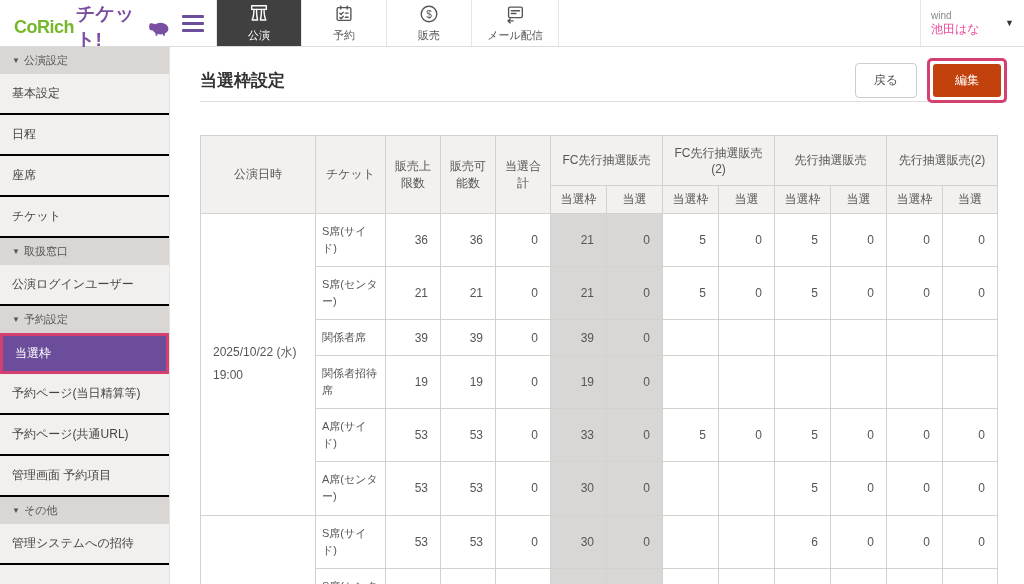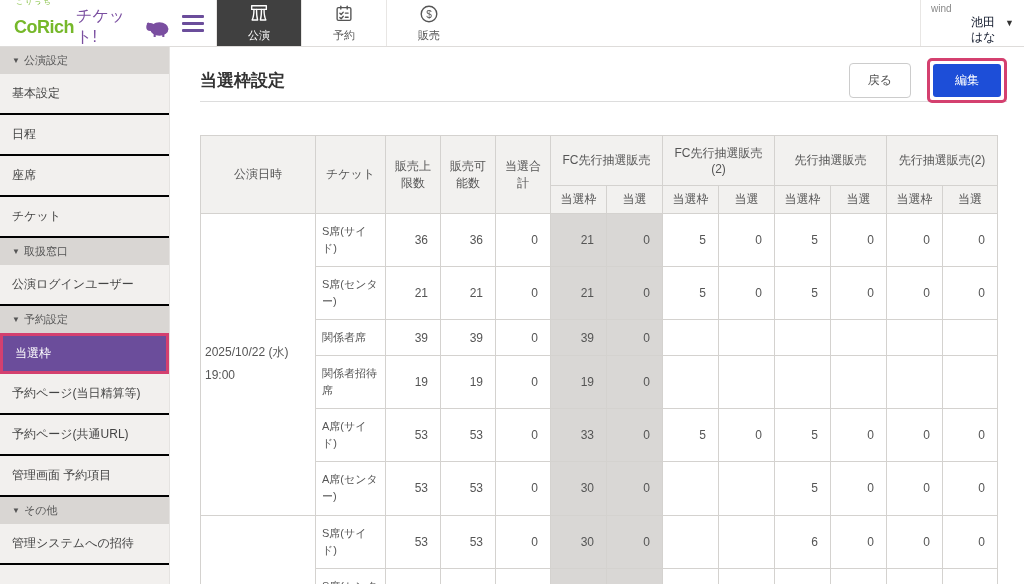--- a/index.html
+++ b/index.html
@@ -9,68 +9,68 @@
     font-family:"Liberation Sans","DejaVu Sans",sans-serif; color:#444;
   }
   
   .topbar { position:absolute; top:0; left:0; right:0; height:47px;
     background:#fff; border-bottom:1px solid #dedcda; display:flex; align-items:stretch; }
   .logo { width:170px; display:flex; align-items:center; padding-left:14px; cursor:pointer; }
   .logo-stack { display:flex; flex-direction:column; }
   .logo-ruby { font-size:7px; color:#76b82a; letter-spacing:2px; line-height:8px; margin-left:2px; }
   .logo-line { display:flex; align-items:center; gap:2px; }
   .logo-name { font-size:18px; font-weight:bold; color:#76b82a; letter-spacing:-0.5px; }
-  .logo-suffix { font-size:16px; font-weight:normal; color:#7a4ea0; }
+  .logo-suffix { font-size:19px; font-weight:bold; color:#7a4ea0; }
   .burger { width:46px; display:flex; flex-direction:column; justify-content:center; align-items:center; gap:4px; cursor:pointer; }
   .burger span { width:22px; height:3px; background:#6b4d9b; border-radius:1px; }
   .tab { width:85px; border-left:1px solid #e8e6e4; display:flex; flex-direction:column;
     align-items:center; justify-content:center; gap:3px; font-size:11px; color:#555; cursor:pointer; background:#fff; }
   .tab.wide { width:88px; border-right:1px solid #e8e6e4; }
   .tab svg { width:22px; height:22px; }
   .tab svg * { stroke:#555; fill:none; stroke-width:1.5; stroke-linecap:round; stroke-linejoin:round; }
   .tab svg text { stroke:none; fill:#555; }
   .tab.active { background:#404040; color:#fff; }
   .tab.active svg * { stroke:#fff; }
   .topbar .spacer { flex:1; }
   .user { width:104px; border-left:1px solid #e8e6e4; display:flex; align-items:center; padding:12px 10px; cursor:pointer; }
   .user-text { flex:1; }
   .user-org { font-size:10px; color:#888; line-height:13px; }
-  .user-name { font-size:12px; color:#0f172a; line-height:15px;margin-left:40px; }
+  .user-name { font-size:12px; color:#ec4899; line-height:15px; }
   .caret { font-size:9px; color:#333; }
   
   .sidebar { position:absolute; top:47px; bottom:0; left:0; width:170px;
     background:#f2f0ee; border-right:1px solid #e5e3e1; overflow:hidden; }
   .sb-section { background:#d9d6d3; color:#555; font-size:11px; padding:6px 12px;
     display:flex; align-items:center; gap:4px; cursor:pointer; }
   .sb-section .tri { font-size:8px; color:#555; }
   .sb-item { font-size:12px; color:#444; padding:11px 12px; border-bottom:2px solid #000000; cursor:pointer; background:#f2f0ee; }
   .sb-item.active { background:#6b4d9b; color:#fff; border:3px solid #d4406f; padding:9px 12px; }
   
   .main { position:absolute; top:47px; left:170px; right:0; bottom:0; background:#fff;
     padding:12px 17px 0 30px; overflow:hidden; }
   .title-row { display:flex; justify-content:space-between; align-items:center; height:42px; }
   .page-title { font-size:17px; font-weight:600; color:#333; }
-  .btns { display:flex; align-items:center; gap:16px; }
+  .btns { display:flex; align-items:center; gap:10px; }
   .btn-back { background:#fff; border:1px solid #ccc; border-radius:4px; padding:8px 18px; font-size:12px; color:#555; cursor:pointer;
     font-family:inherit; }
   .edit-wrap { border:3px solid #d4406f; border-radius:5px; padding:3px; }
-  .btn-edit { background:#1d4ed8; border:none; border-radius:3px; padding:8px 22px; font-size:12px; color:#fff; cursor:pointer;
+  .btn-edit { background:#c2410c; border:none; border-radius:3px; padding:8px 22px; font-size:12px; color:#fff; cursor:pointer;
     font-family:inherit; }
   .divider { border-bottom:1px solid #ddd; }
   
   table { margin-top:33px; border-collapse:collapse; table-layout:fixed; width:798px; font-size:12px; color:#555; }
   th,td { border:1px solid #d4d2cf; }
   thead th { background:#f2f1ef; font-weight:normal; text-align:center; padding:3px 6px; color:#555; }
   thead tr.ghead th { height:50px; }
   thead tr.subhead th { height:28px; }
   td { padding:9px 8px; vertical-align:middle; background:#fff; }
   td.num { text-align:right; padding-right:12px; }
   td.gray { background:#d9d7d5; }
   td.ticket { font-size:11px; padding:9px 6px; line-height:1.55; }
-  td.date { padding:9px 4px; line-height:1.9; }
+  td.date { padding:9px 12px; line-height:1.9; }
   tbody[data-gi="1"] td.date { vertical-align:bottom; padding-bottom:12px; }
 </style>
 </head>
 <body>
 
 <div class="topbar">
   <div class="logo">
     <div class="logo-stack">
       <span class="logo-ruby">こりっち</span>
       <span class="logo-line">
@@ -110,20 +110,29 @@
         <line x1="13.5" y1="15.5" x2="16.5" y2="15.5"></line>
     </svg>
     <span>予約</span>
   </div>
   <div class="tab">
     <svg viewBox="0 0 24 24">
       <circle cx="12" cy="12" r="8.5"></circle>
       <text x="12" y="16" font-size="11" text-anchor="middle" font-family="Liberation Sans, sans-serif">$</text>
     </svg>
     <span>販売</span>
+  </div>
+  <div class="tab wide">
+    <svg viewBox="0 0 24 24">
+      <rect x="5" y="4.5" width="15" height="11.5" rx="1.5"></rect>
+      <line x1="8" y1="8.5" x2="17" y2="8.5"></line>
+        <line x1="8" y1="11.5" x2="13" y2="11.5"></line>
+      <path d="M10 19.5 H4.5 M4.5 19.5 l2.4 -2.2 M4.5 19.5 l2.4 2.2"></path>
+    </svg>
+    <span>メール配信</span>
   </div>
   <div class="spacer"></div>
   <div class="user">
     <div class="user-text">
       <div class="user-org">wind</div>
       <div class="user-name">池田はな</div>
     </div>
     <span class="caret">▼</span>
   </div>
 </div>

